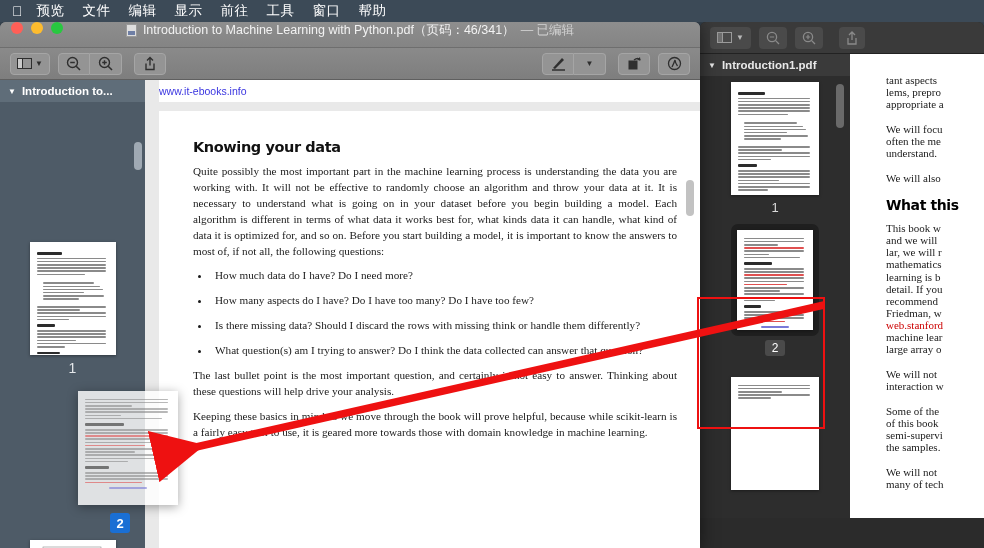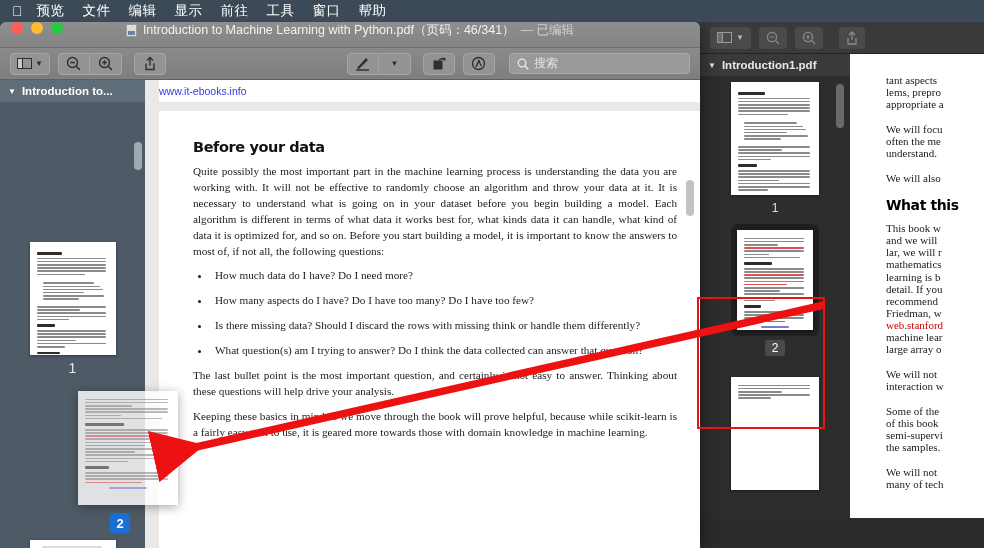--- a/index.html
+++ b/index.html
@@ -449,27 +449,20 @@
         <path d="M7 4 Q11 1 13 4" fill="none" stroke="#2f2f2f" stroke-width="1.4"></path>
         <path d="M13 1 L13.5 4.5 L10 4" fill="#2f2f2f"></path>
       </svg>
     </div>
     <div class="btn-l">
       <svg width="15" height="15">
         <circle cx="7.5" cy="7.5" r="6" fill="none" stroke="#2f2f2f" stroke-width="1.3"></circle>
         <path d="M5 11 Q7 7 8 4 Q8.4 7.5 10.5 10" fill="none" stroke="#2f2f2f" stroke-width="1.3"></path>
       </svg>
     </div>
-    <div class="searchbox">
-      <svg width="12" height="12">
-        <circle cx="5" cy="5" r="3.8" fill="none" stroke="#e8e8e8" stroke-width="1.3"></circle>
-        <line x1="7.8" y1="7.8" x2="11.2" y2="11.2" stroke="#e8e8e8" stroke-width="1.4"></line>
-      </svg>
-      <span>搜索</span>
-    </div>
   </div>
 
   <div class="body">
 
     <div class="sidebar">
       <div class="sb-head">
         <span style="font-size:8px;">▼</span>
         <span>Introduction to...</span>
       </div>
 
@@ -531,21 +524,21 @@
       </div>
 
       <div class="sbar" style="left:134px; top:62px; width:8px; height:28px; background:#9fa9b3;"></div>
     </div>
 
     <div class="doc">
       <div class="page-top">
         <a href="#">www.it-ebooks.info</a>
       </div>
       <div class="page-main">
-        <h2>Before your data</h2>
+        <h2>Knowing your data</h2>
         <p>Quite possibly the most important part in the machine learning process is understanding the data you are working with. It will not be effective to randomly choose an algorithm and throw your data at it. It is necessary to understand what is going on in your dataset before you begin building a model. Each algorithm is different in terms of what data it works best for, what kinds data it can handle, what kind of data it is optimized for, and so on. Before you start building a model, it is important to know the answers to most of, if not all, the following questions:</p>
         <ul>
           <li>How much data do I have? Do I need more?</li>
           <li>How many aspects do I have? Do I have too many? Do I have too few?</li>
           <li>Is there missing data? Should I discard the rows with missing think or handle them differently?</li>
           <li>What question(s) am I trying to answer? Do I think the data collected can answer that question?</li>
         </ul>
         <p>The last bullet point is the most important question, and certainly is not easy to answer. Thinking about these questions will help drive your analysis.</p>
         <p>Keeping these basics in mind as we move through the book will prove helpful, because while scikit-learn is a fairly easy tool to use, it is geared more towards those with domain knowledge in machine learning.</p>
       </div>

